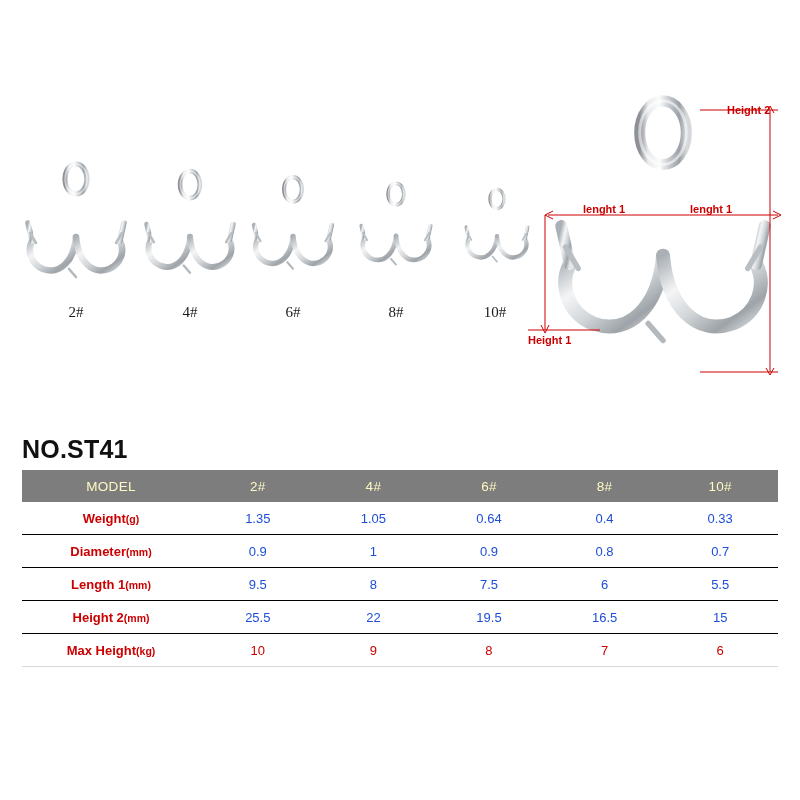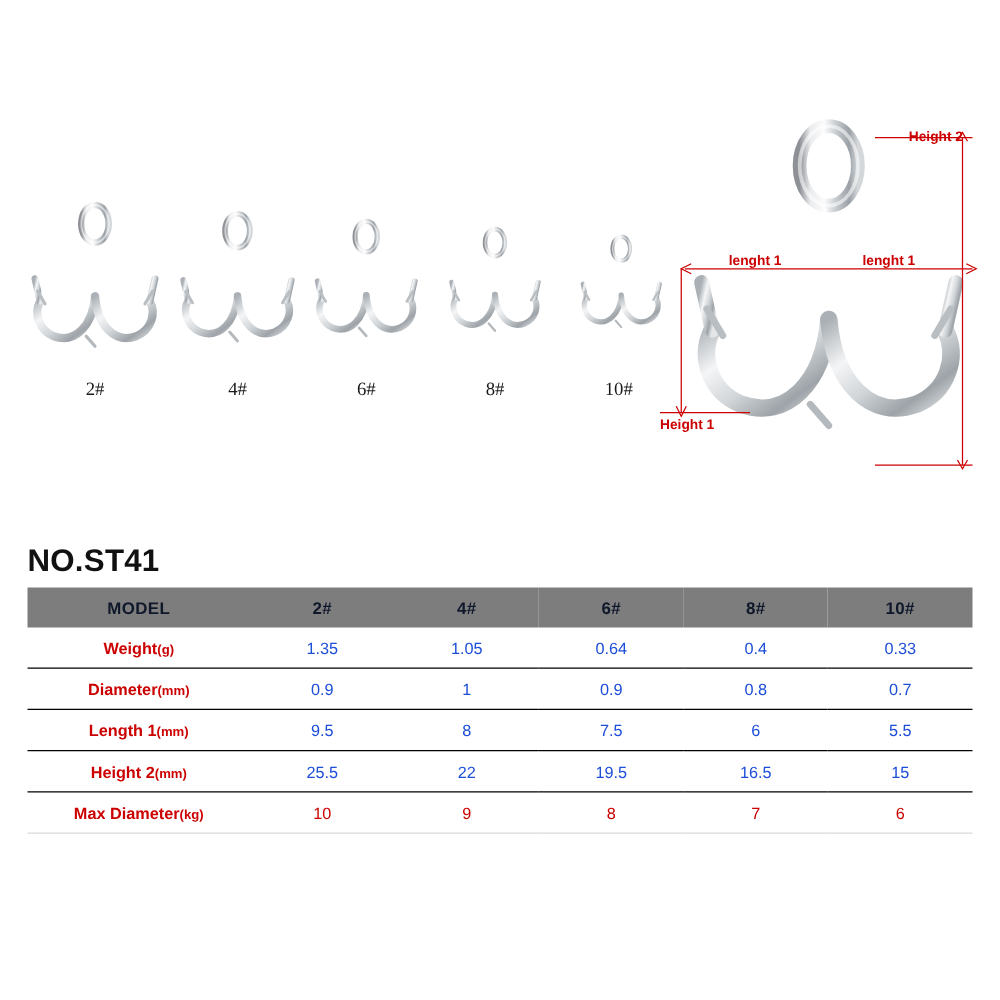--- a/index.html
+++ b/index.html
@@ -65,22 +65,22 @@
   }
   #spec-table th, #spec-table td {
     padding: 0;
     height: 32px;
     text-align: center;
     vertical-align: middle;
     font-size: 13px;
   }
   #spec-table thead th {
     background: #7d7d7d;
-    color: #0f172a;
-    font-weight: bold;
+    color: #fef9c3;
+    font-weight: normal;
     font-size: 13.5px;
     letter-spacing: 0.3px;
     border: none;
   }
   #spec-table tbody tr {
     border-bottom: 1px solid #000000;
   }
   #spec-table tbody tr:last-child {
     border-bottom: 1px solid #d9d9d9;
   }
@@ -262,21 +262,21 @@
       </td>
       <td class="cell-val">25.5</td>
       <td class="cell-val">22</td>
       <td class="cell-val">19.5</td>
       <td class="cell-val">16.5</td>
       <td class="cell-val">15</td>
     </tr>
 
     <tr>
       <td class="row-head">
-        <span>Max Diameter</span><span class="unit">(kg)</span>
+        <span>Max Height</span><span class="unit">(kg)</span>
       </td>
       <td class="cell-val accent">10</td>
       <td class="cell-val accent">9</td>
       <td class="cell-val accent">8</td>
       <td class="cell-val accent">7</td>
       <td class="cell-val accent">6</td>
     </tr>
 
   </tbody>
 </table>

